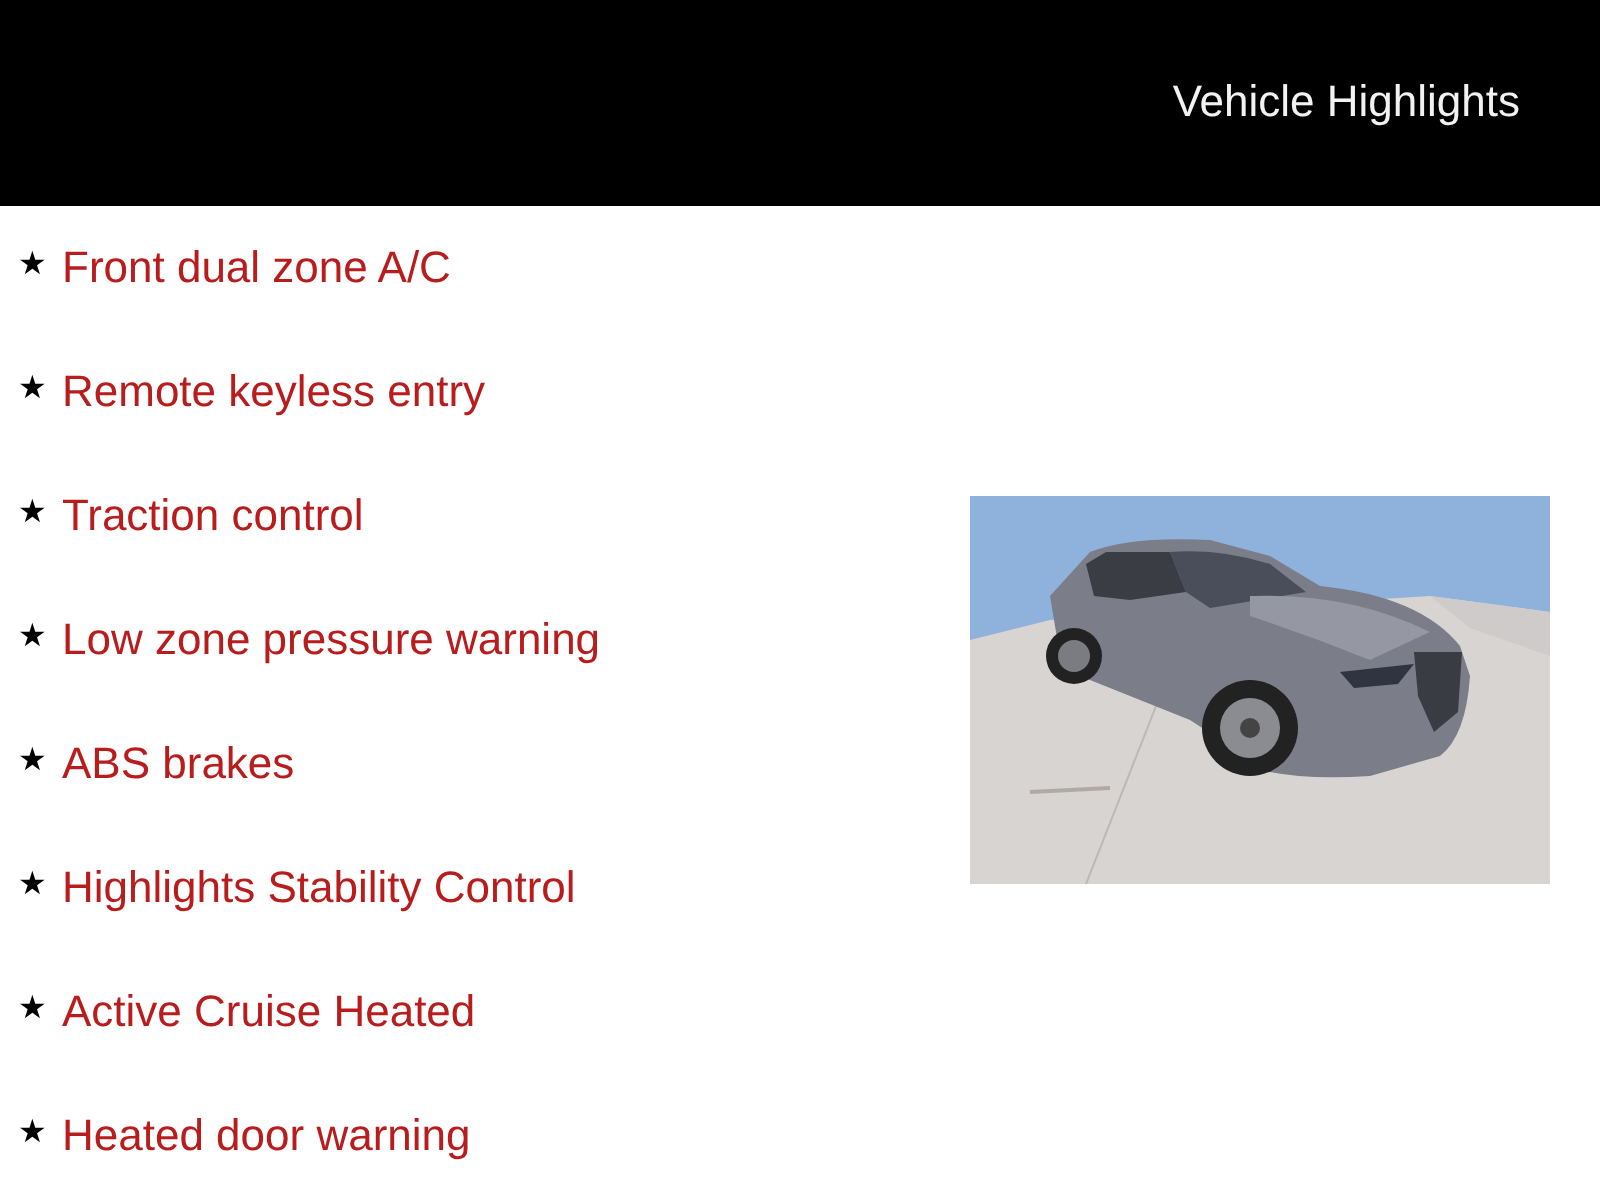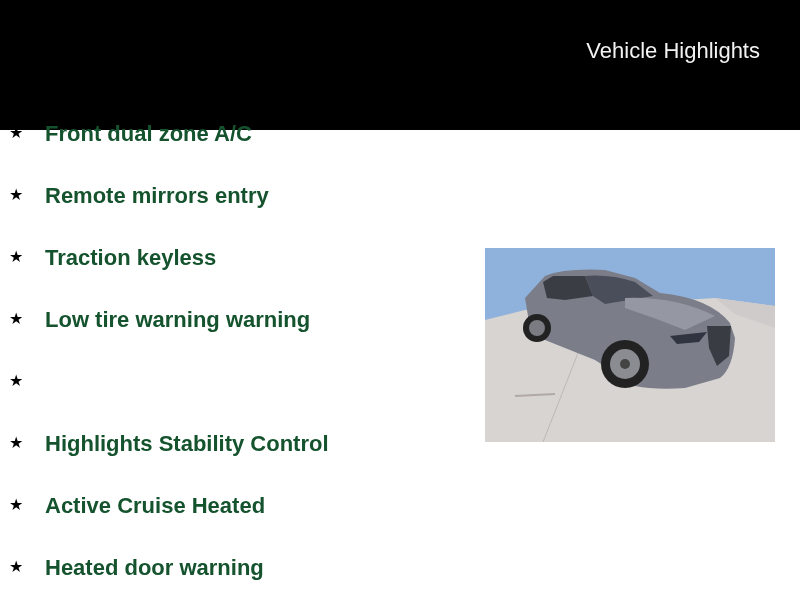--- a/index.html
+++ b/index.html
@@ -3,41 +3,41 @@
   <meta charset="utf-8">
   <style>
     html, body { margin: 0; padding: 0; }
     body {
       width: 800px; height: 600px; overflow: hidden;
       background: #ffffff; position: relative;
       font-family: "Liberation Sans", sans-serif;
       color: #111111;
     }
     .header {
-      position: absolute; left: 0; top: 0; width: 800px; height: 130px;
+      position: absolute; left: 0; top: 0; width: 800px; height: 103px;
       background: #000000;
     }
     .header-title {
       position: absolute; right: 40px; top: 38px;
       color: #f2f2f2; font-size: 22px; line-height: 26px;
     }
     .features {
       position: absolute; left: 0; top: 116px; margin: 0; padding: 0;
       list-style: none;
     }
     .feature {
       position: relative; height: 62px;
       display: flex; align-items: flex-start;
     }
     .star {
       width: 16px; margin-left: 9px; font-size: 16px; line-height: 34px;
       color: #000;
     }
     .feature-text {
-      margin-left: 20px; font-size: 22px; line-height: 36px; color: #14532d; font-weight: bold;
+      margin-left: 6px; font-size: 22px; line-height: 36px; color: #b91c1c;
     }
     .photo {
       position: absolute; left: 485px; top: 248px; width: 290px; height: 194px;
       overflow: hidden; background: #dcd8d6;
     }
     .photo svg { display: block; }
   </style>
 </head>
 <body>
 
@@ -45,32 +45,33 @@
   <div class="header-title">Vehicle Highlights</div>
 </div>
 
 <ul class="features">
   <li class="feature">
     <span class="star">★</span>
     <span class="feature-text">Front dual zone A/C</span>
   </li>
   <li class="feature">
     <span class="star">★</span>
-    <span class="feature-text">Remote mirrors entry</span>
+    <span class="feature-text">Remote keyless entry</span>
   </li>
   <li class="feature">
     <span class="star">★</span>
-    <span class="feature-text">Traction keyless</span>
+    <span class="feature-text">Traction control</span>
   </li>
   <li class="feature">
     <span class="star">★</span>
-    <span class="feature-text">Low tire warning warning</span>
+    <span class="feature-text">Low zone pressure warning</span>
   </li>
   <li class="feature">
     <span class="star">★</span>
+    <span class="feature-text">ABS brakes</span>
   </li>
   <li class="feature">
     <span class="star">★</span>
     <span class="feature-text">Highlights Stability Control</span>
   </li>
   <li class="feature">
     <span class="star">★</span>
     <span class="feature-text">Active Cruise Heated</span>
   </li>
   <li class="feature">

